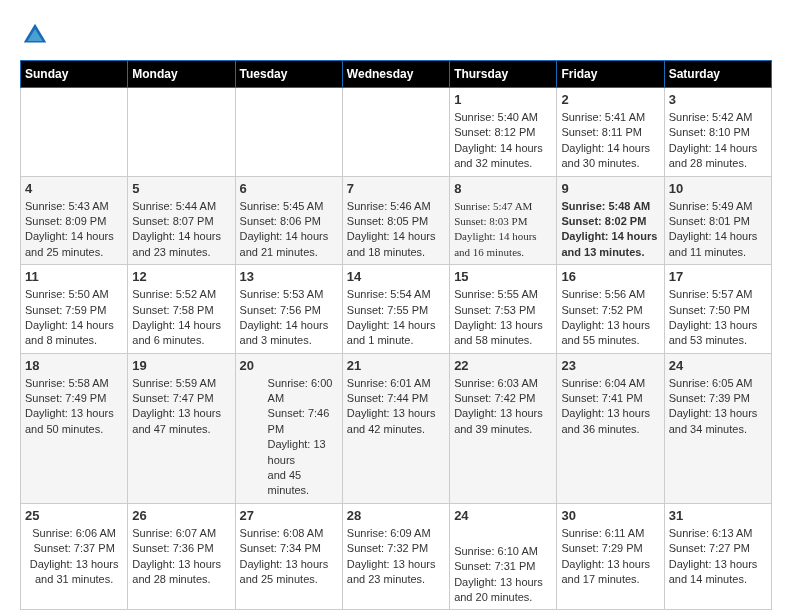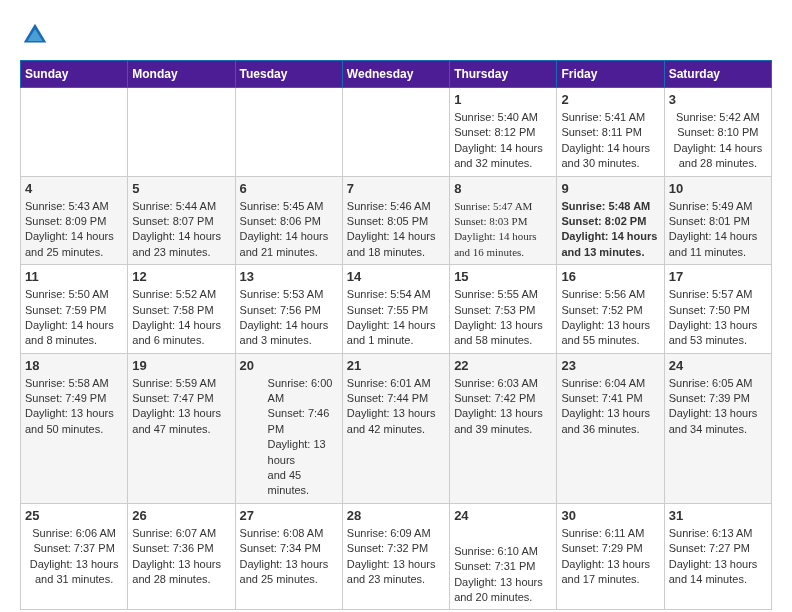--- a/index.html
+++ b/index.html
@@ -53,21 +53,21 @@
       font-size: 16px;
       color: #555;
       margin-top: 4px;
     }
     .calendar {
       width: 100%;
       border-collapse: collapse;
       font-size: 11px;
     }
     .calendar th {
-      background: #4c1d95;
+      background: #000000;
       color: #fff;
       padding: 6px 4px;
       text-align: left;
       font-size: 12px;
       font-weight: bold;
       border: 1px solid #1a6bb5;
     }
     .calendar td {
       border: 1px solid #ccc;
       vertical-align: top;
@@ -143,21 +143,21 @@
         </td>
         <td>
           <div class="day-number">2</div>
           <div class="day-info" style="white-space: pre-line;">Sunrise: 5:41 AM
 Sunset: 8:11 PM
 Daylight: 14 hours
 and 30 minutes.</div>
         </td>
         <td>
           <div class="day-number">3</div>
-          <div class="day-info" style="white-space: pre-line; text-align: center;">Sunrise: 5:42 AM
+          <div class="day-info" style="white-space: pre-line;">Sunrise: 5:42 AM
 Sunset: 8:10 PM
 Daylight: 14 hours
 and 28 minutes.</div>
         </td>
       </tr>
       <tr>
         <td>
           <div class="day-number">4</div>
           <div class="day-info" style="white-space: pre-line;">Sunrise: 5:43 AM
 Sunset: 8:09 PM

